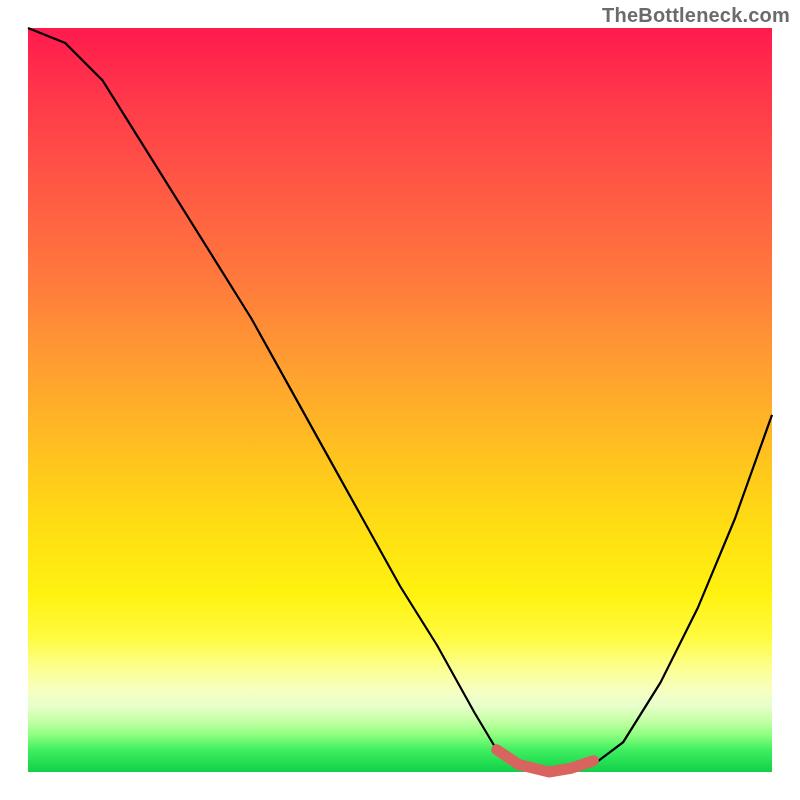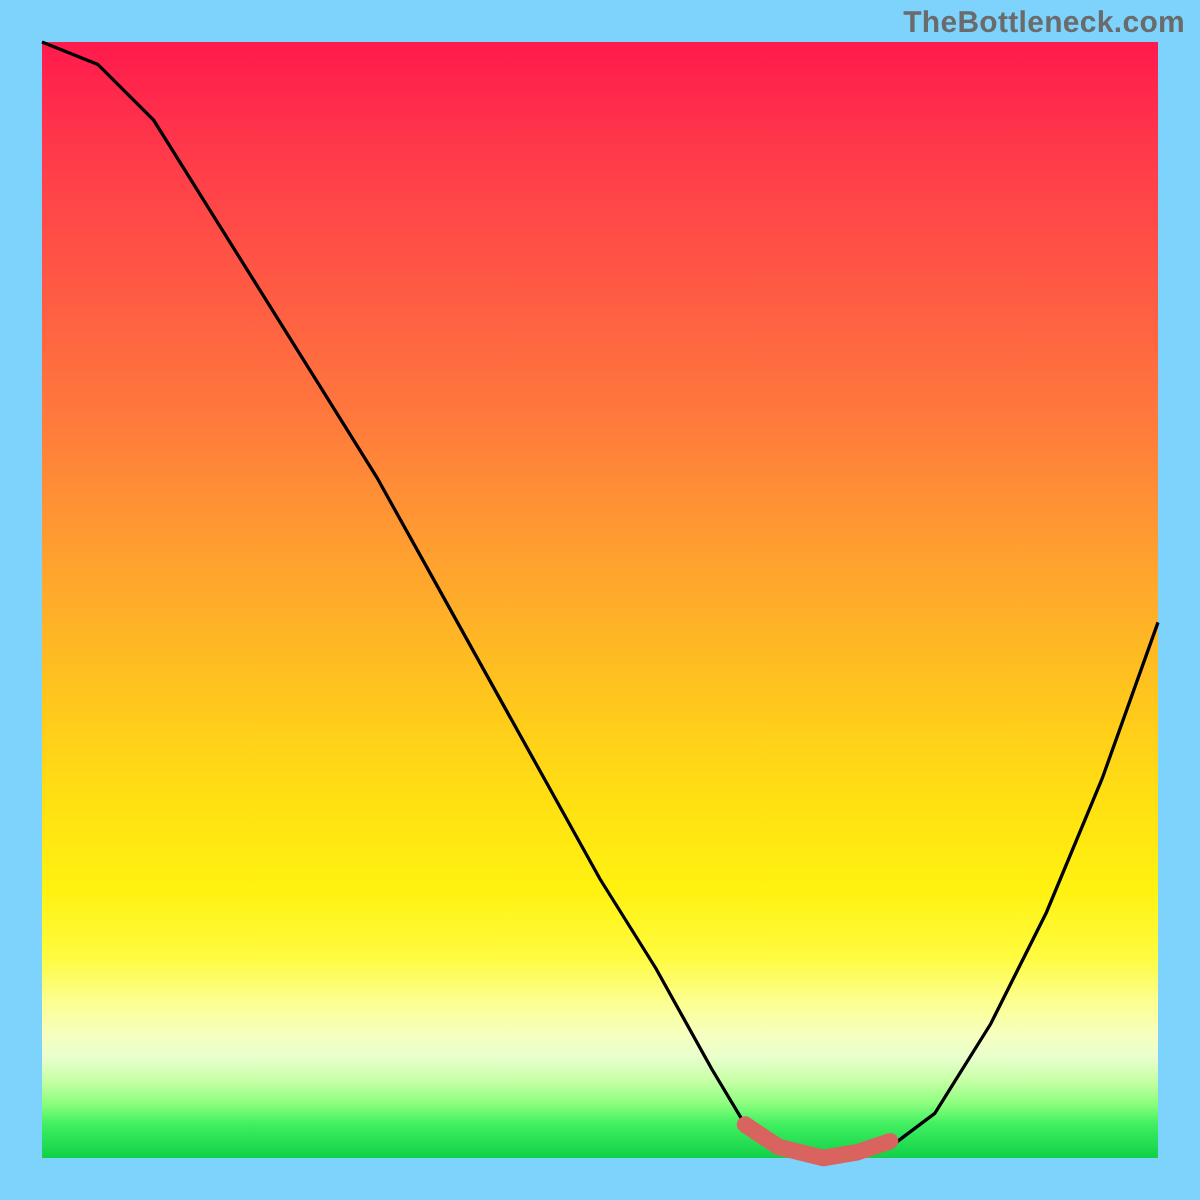--- a/index.html
+++ b/index.html
@@ -10,21 +10,21 @@
     background: #000;
     overflow: hidden;
     font-family: Arial, Helvetica, sans-serif;
   }
   .frame {
     position: absolute;
     left: 0;
     top: 0;
     width: 800px;
     height: 800px;
-    background: #7dd3fc;
+    background: #ffffff;
   }
   .plot {
     position: absolute;
     left: 28px;
     top: 28px;
     width: 744px;
     height: 744px;
     
     background: linear-gradient(to bottom,
       #ff1a4d 0%,

